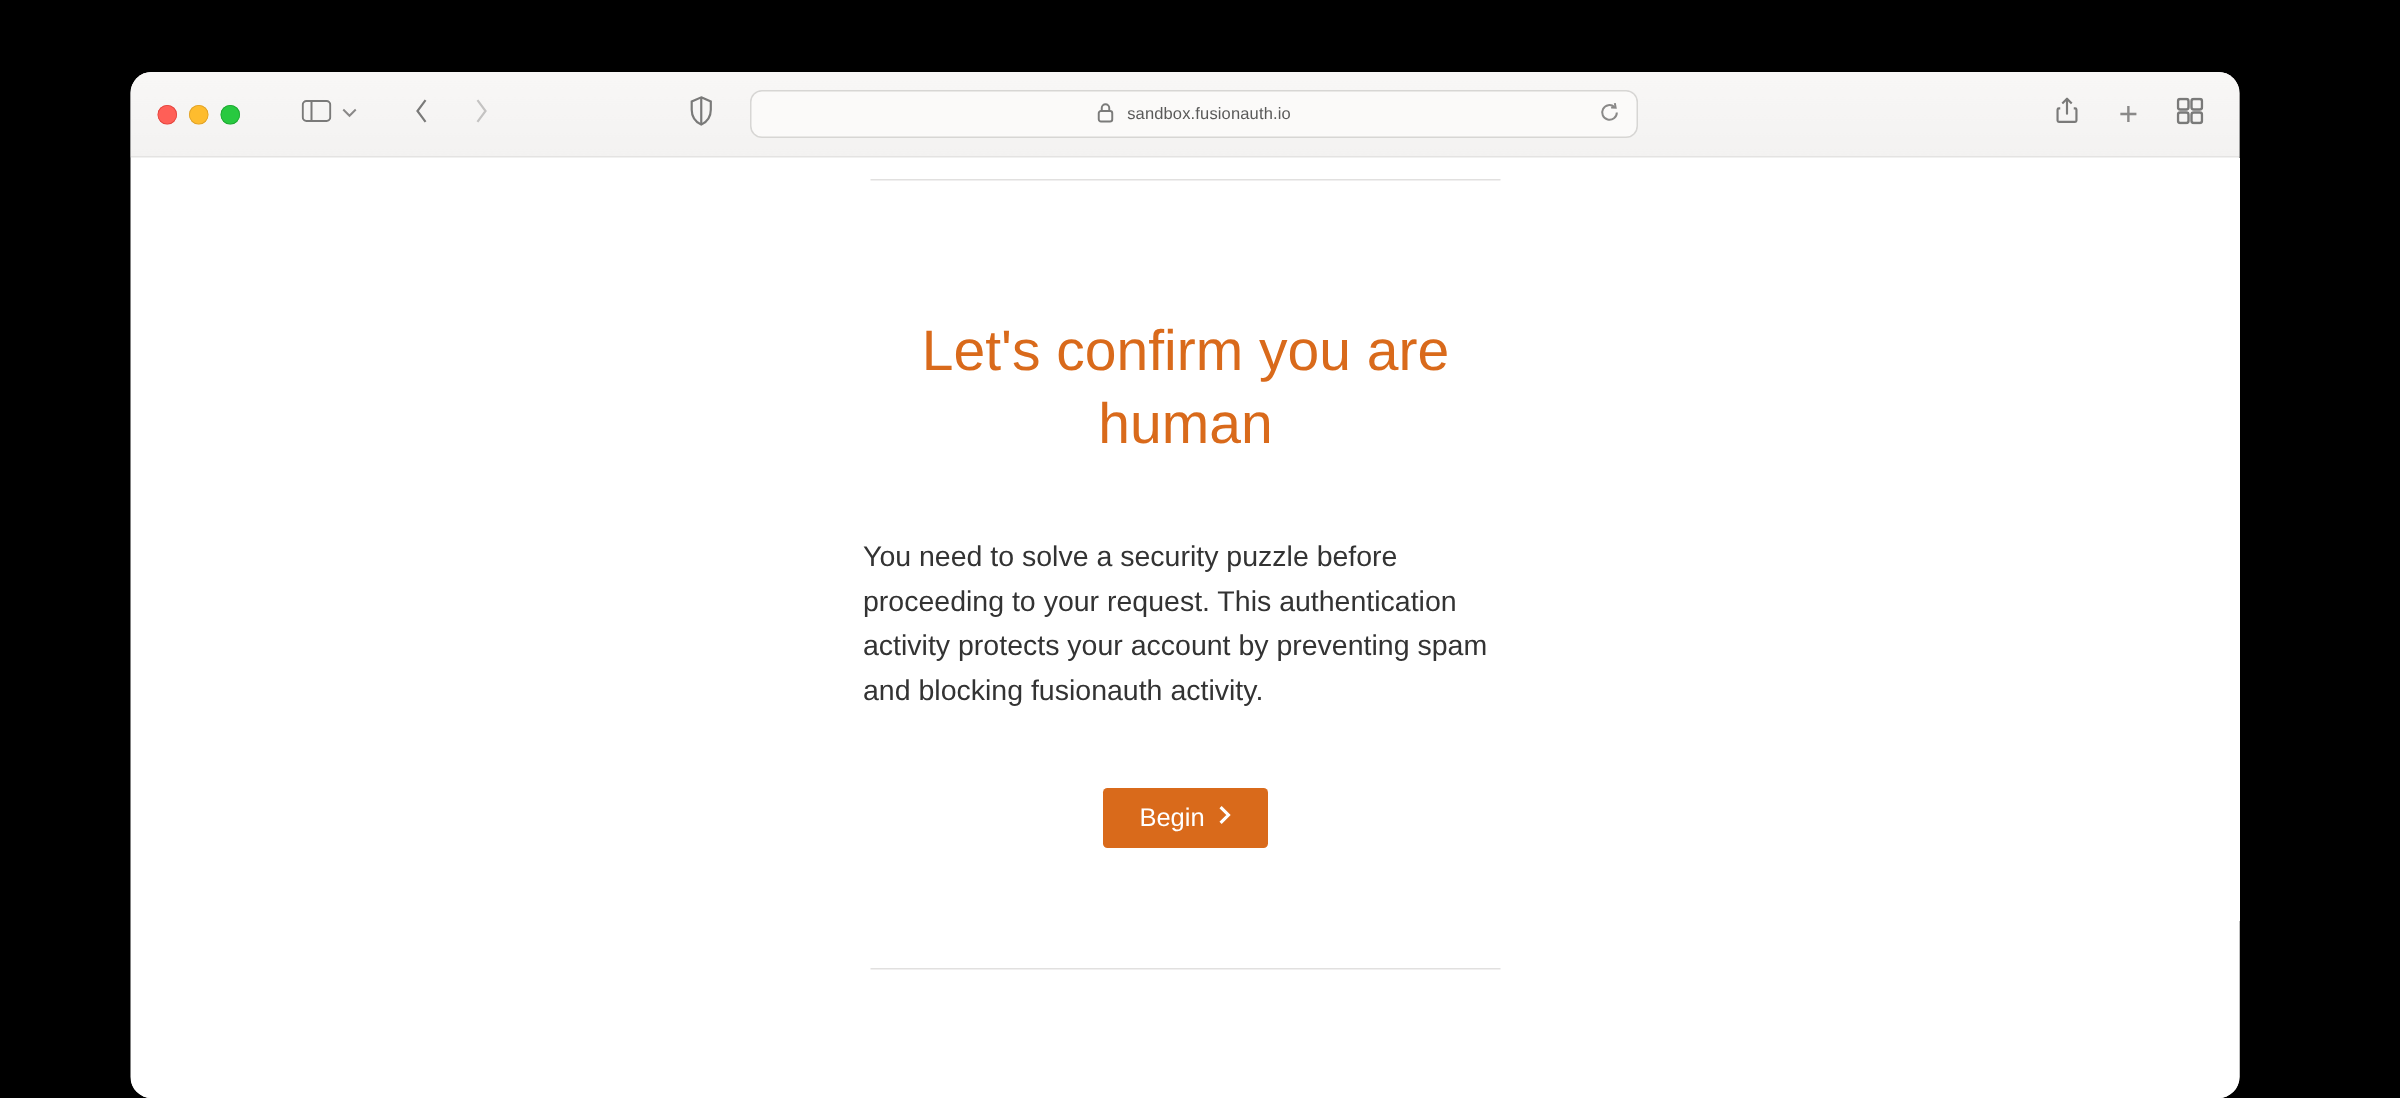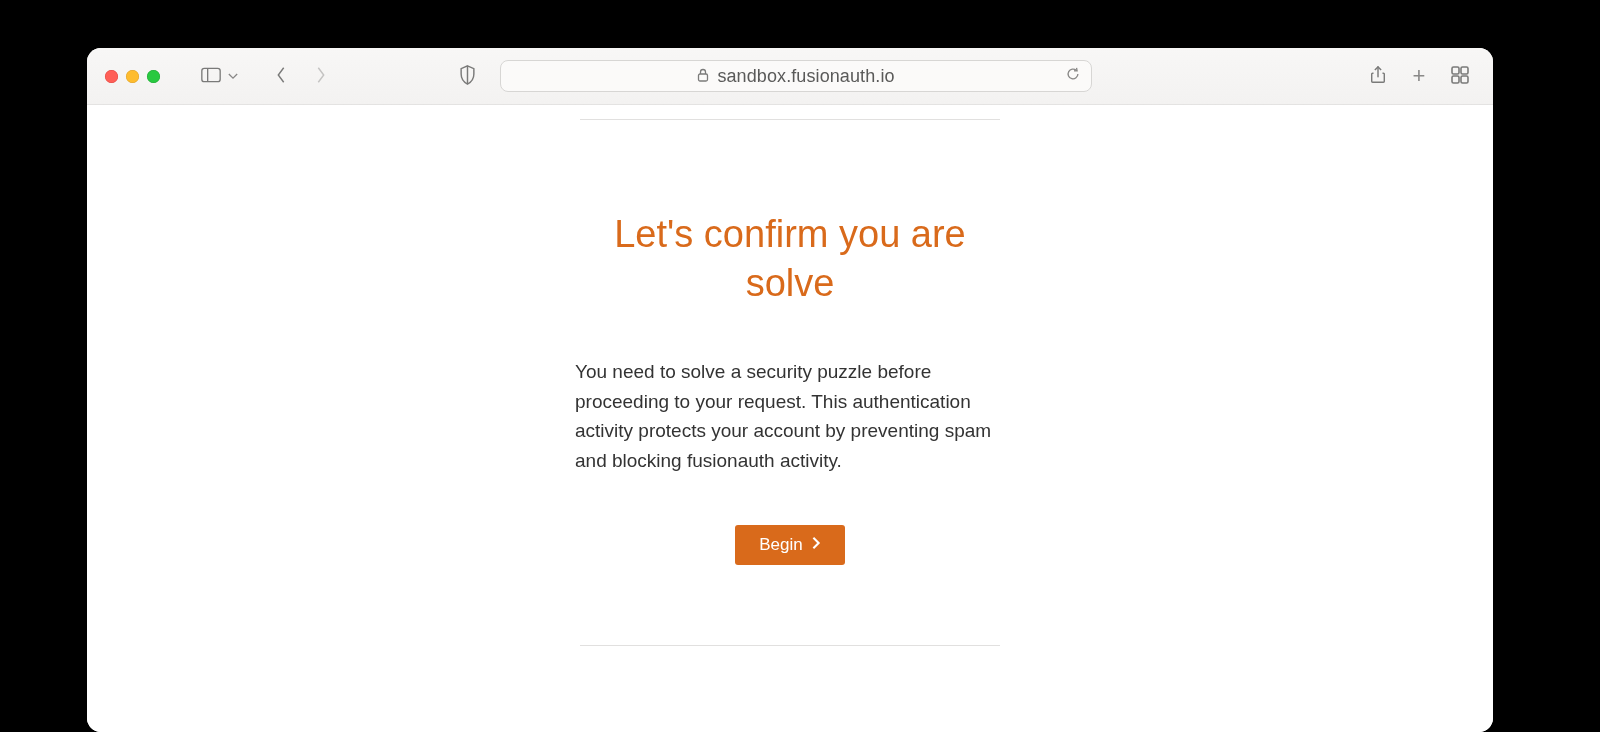--- a/index.html
+++ b/index.html
@@ -80,21 +80,21 @@
     flex: 0 0 570px;
     height: 30px;
     border: 1px solid #d7d6d4;
     border-radius: 8px;
     background: #fbfaf9;
     display: flex;
     align-items: center;
     padding: 0 10px;
     position: relative;
     color:#6e6e6e;
-    font-size: 18px;
+    font-size: 11px;
   }
   .addr-center {
     position: absolute;
     left: 0; right: 0;
     display:flex;
     align-items:center;
     justify-content:center;
     gap:8px;
   }
   .addr-center .lock-icon svg { width:12px; height:14px; }
@@ -276,21 +276,21 @@
         </span>
       </div>
     </div>
 
   </div>
 
   <div class="page">
     <hr class="top-hr">
 
     <div class="captcha-wrap">
-      <h1 class="captcha-title">Let's confirm you are solve</h1>
+      <h1 class="captcha-title">Let's confirm you are human</h1>
 
       <p class="captcha-body">You need to solve a security puzzle before proceeding to your request. This authentication activity protects your account by preventing spam and blocking fusionauth activity.</p>
 
       <div class="begin-row">
         <button class="begin-btn">
           <span>Begin</span>
           <span>
             <svg viewBox="0 0 10 16">
                 <polyline points="2,2 8,8 2,14"></polyline>
               </svg>

